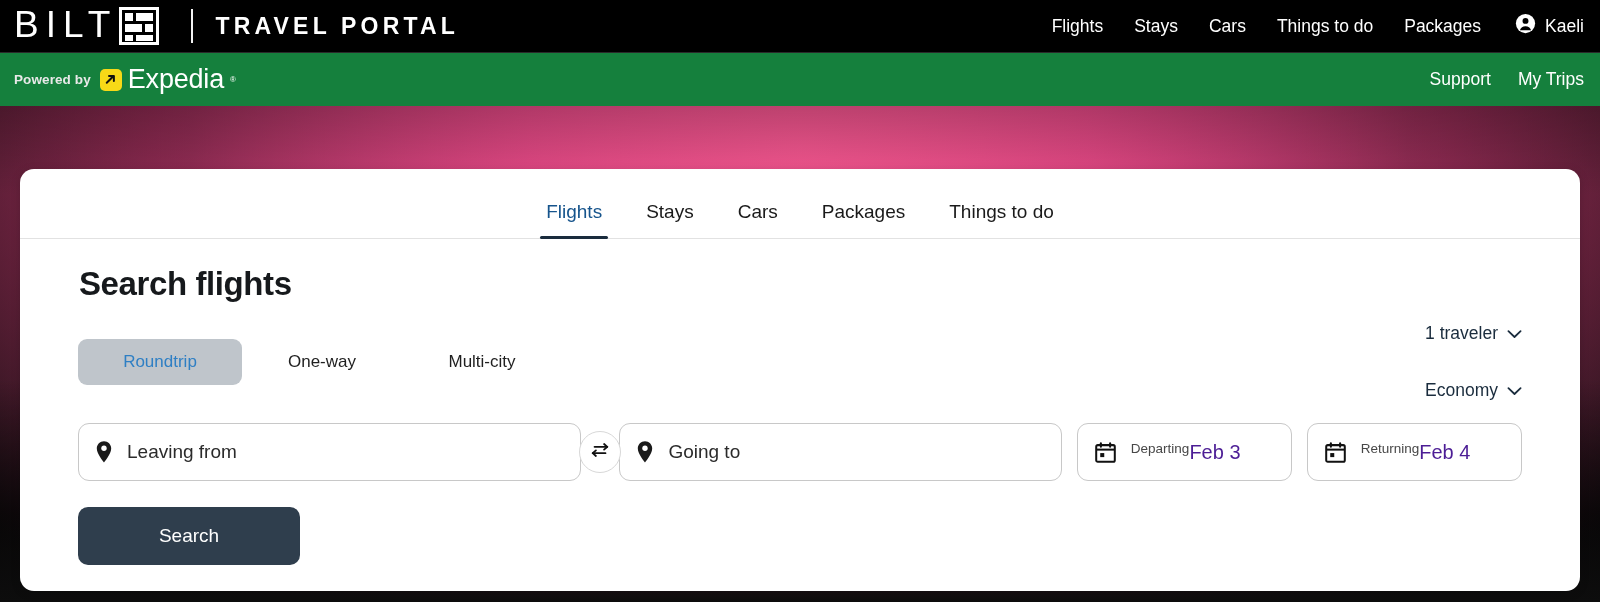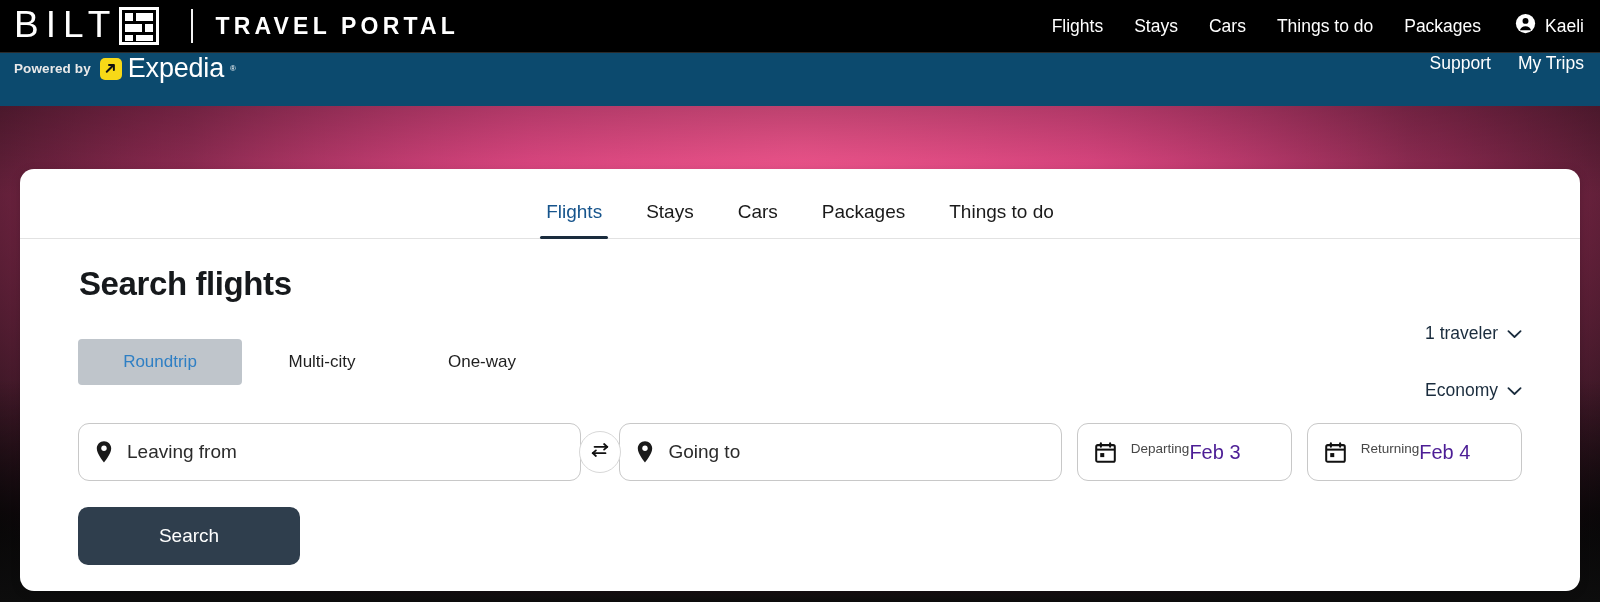--- a/index.html
+++ b/index.html
@@ -56,23 +56,23 @@
     white-space: nowrap;
   }
   .account {
     display: flex; align-items: center; gap: 9px;
     color: #fff; font-size: 17.5px; margin-left: 3px;
   }
 
   
   .subbar {
     height: 54px;
-    background: #0c4a6e;
+    background: #15803d;
     display: flex;
-    align-items: flex-start;
+    align-items: center;
     padding: 0 16px 0 14px;
     border-top: 1px solid #2a2a2a;
   }
   .powered { display: flex; align-items: center; gap: 9px; }
   .powered-label {
     color: #e9e9e9; font-size: 13.5px; font-weight: 600; letter-spacing: .1px;
   }
   .exp-logo { display: flex; align-items: center; gap: 6px; }
   .exp-badge {
     width: 22px; height: 22px; border-radius: 5px;
@@ -136,21 +136,21 @@
     font-size: 33px; font-weight: 700; color: #16191c;
     margin: 26px 0 0 1px; letter-spacing: -.4px;
   }
 
   .triprow {
     display: flex; align-items: center;
     margin-top: 20px;
   }
   .trip-pill {
     font-size: 17px; padding: 13px 12px; width: 164px; text-align: center;
-    border-radius: 4px; color: #1f1f1f; cursor: pointer;
+    border-radius: 9px; color: #1f1f1f; cursor: pointer;
   }
   .trip-pill.active { background: #bfc5cb; color: #2e7fc4; }
   .triprow .trip-pill:not(.active) { width: 160px; }
 
   .trip-right {
     margin-left: auto; display: flex; align-items: center; gap: 36px; flex-direction: column;
   }
   .sel {
     display: flex; align-items: center; gap: 9px;
     font-size: 17.5px; color: #1a2c3d; cursor: pointer;
@@ -266,22 +266,22 @@
       <div class="tab">Packages</div>
       <div class="tab">Things to do</div>
     </div>
 
     <div class="card-body">
 
       <h1 class="card-title">Search flights</h1>
 
       <div class="triprow">
         <div class="trip-pill active">Roundtrip</div>
+        <div class="trip-pill">One-way</div>
         <div class="trip-pill">Multi-city</div>
-        <div class="trip-pill">One-way</div>
 
         <div class="trip-right">
           <div class="sel">
             <span>1 traveler</span>
             <span>
               <svg width="15" height="10" viewBox="0 0 16 10" aria-hidden="true">
                 <path d="M1.5 2 L8 8.2 L14.5 2" fill="none" stroke="#1a2c3d" stroke-width="1.9" stroke-linecap="round" stroke-linejoin="round"></path>
               </svg>
             </span>
           </div>

